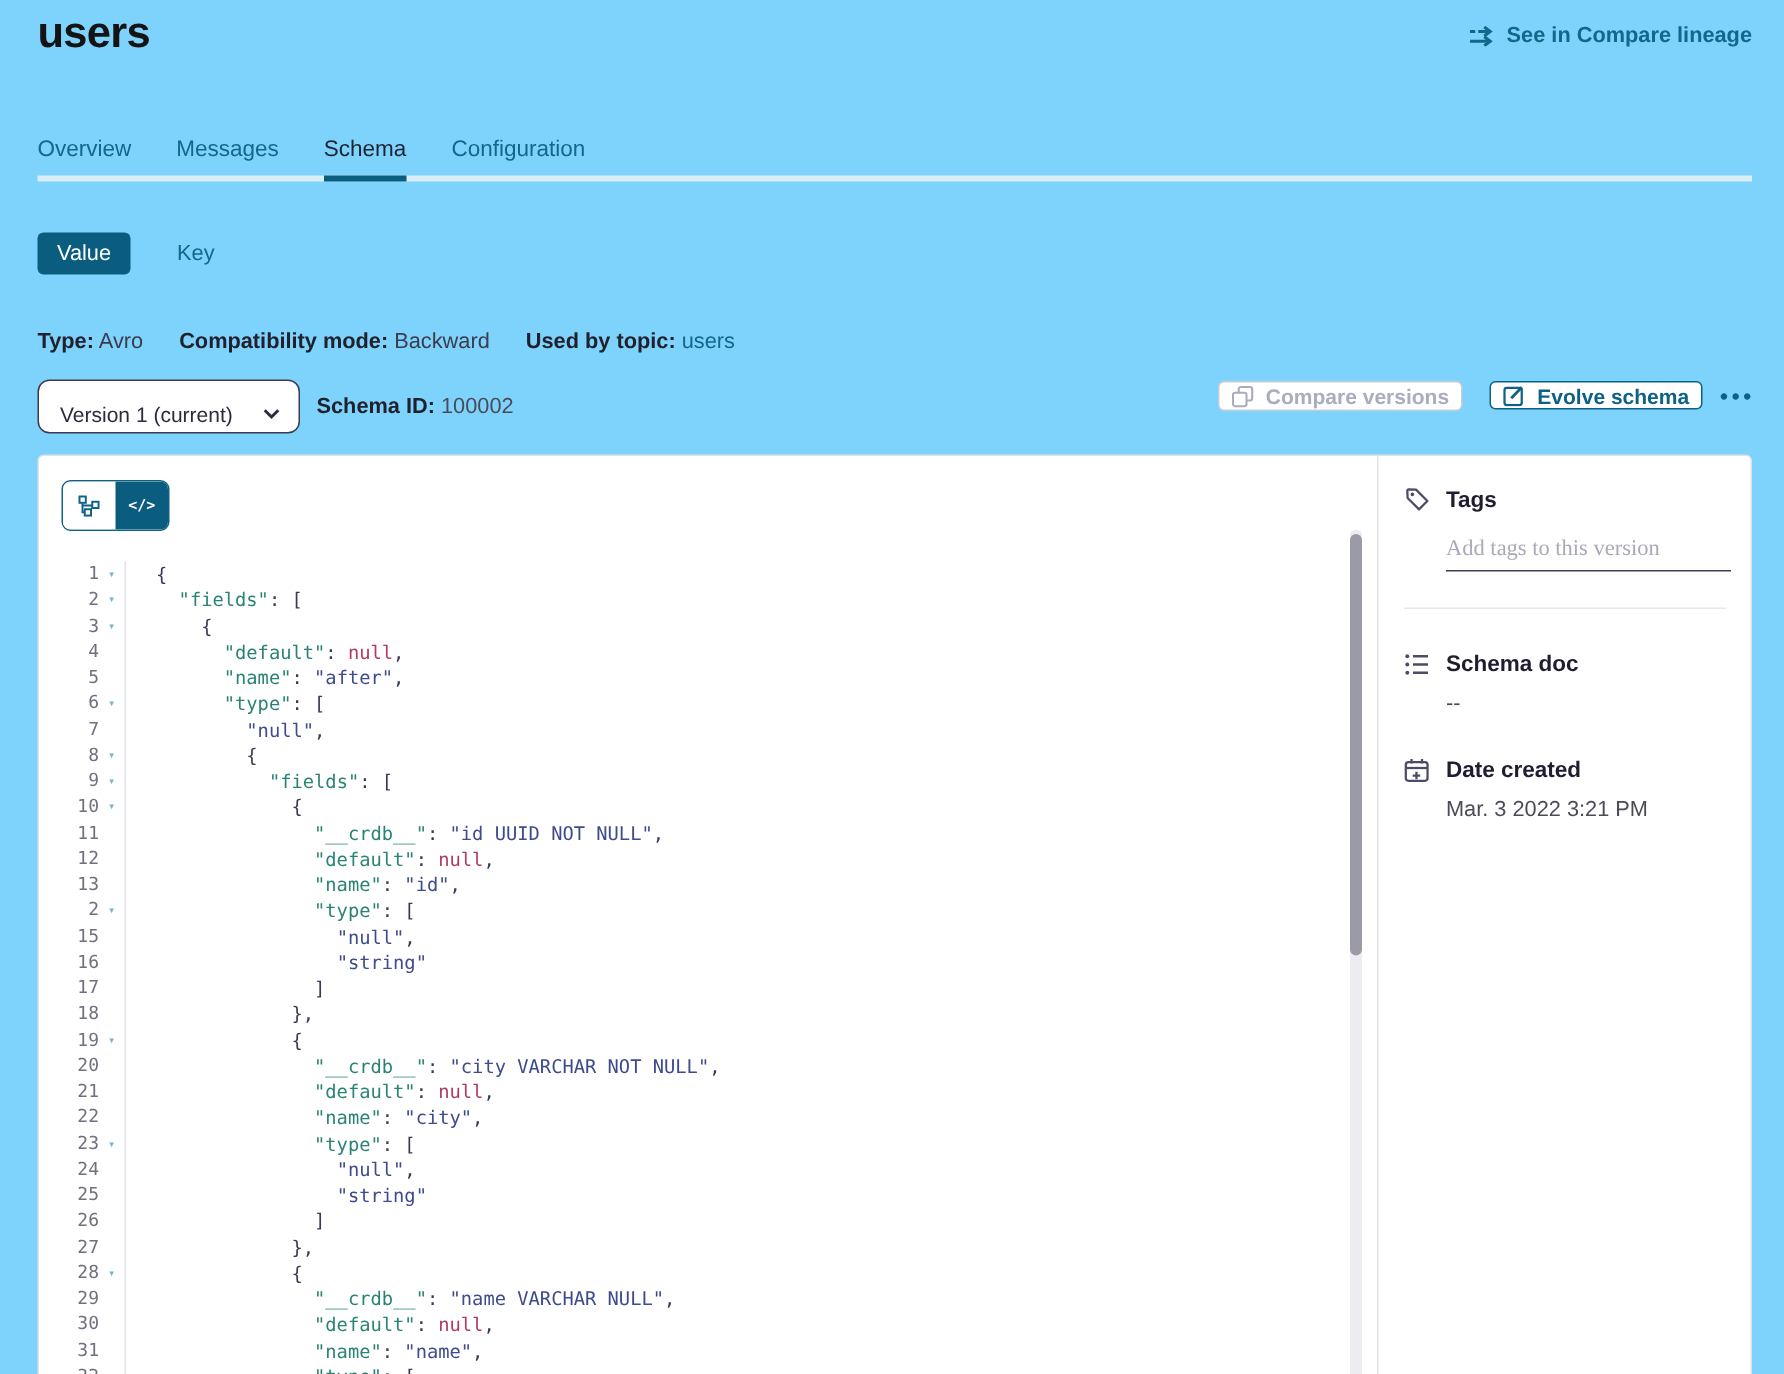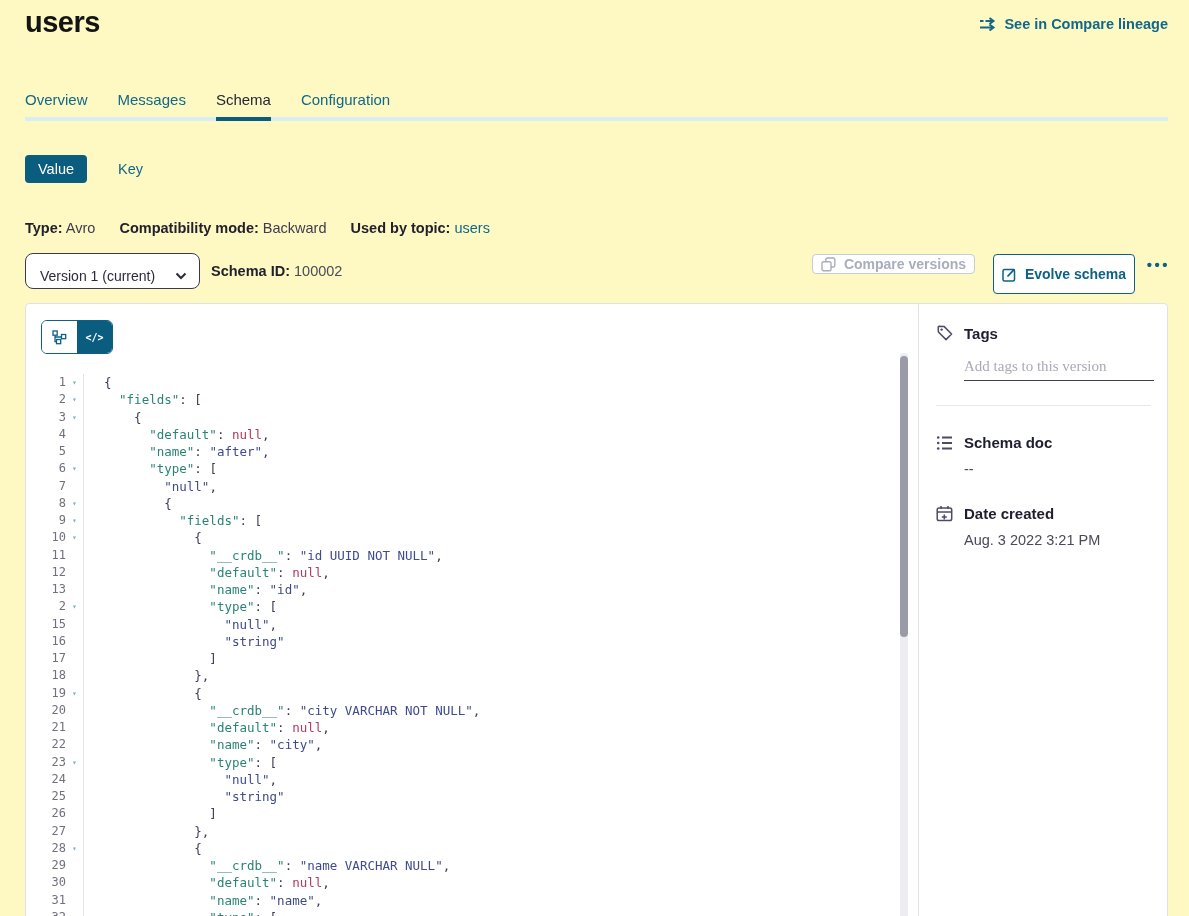--- a/index.html
+++ b/index.html
@@ -1,18 +1,18 @@
 <!DOCTYPE html>
 <html><head>
 <meta charset="utf-8">
 <style>
   html,body { margin:0; padding:0; background:#ffffff; }
   .page {
     position:relative; width:1189px; height:916px; overflow:hidden;
-    background:#fef9c3; font-family:"Liberation Sans", sans-serif; color:#1f2433;
+    background:#7dd3fc; font-family:"Liberation Sans", sans-serif; color:#1f2433;
   }
   
   .page-title {
     position:absolute; left:25px; top:6px; margin:0;
     font-size:29px; font-weight:800; letter-spacing:-0.5px; color:#141414;
   }
   .lineage-link {
     position:absolute; right:21px; top:16px; display:flex; align-items:center; gap:7px;
     color:#11688a; font-size:14.5px; font-weight:700; cursor:pointer; text-decoration:none;
   }
@@ -48,21 +48,21 @@
   .version-select .vs-label { flex:1; }
   .schema-id { position:absolute; left:211px; top:263px; font-size:14.5px; color:#4a4a58; }
   .schema-id b { color:#21212e; }
   .btn-compare {
     position:absolute; left:812px; top:254px; width:163px; height:20px; box-sizing:border-box;
     background:#fff; border:1px solid #c9ccd6; border-radius:4px; color:#a9adbd;
     font-family:inherit; font-size:14px; font-weight:700; display:flex; align-items:center;
     justify-content:center; gap:8px; cursor:default;
   }
   .btn-evolve {
-    position:absolute; left:993px; top:254px; width:142px; height:40px; box-sizing:border-box;
+    position:absolute; left:993px; top:254px; width:142px; height:19px; box-sizing:border-box;
     background:#fff; border:1px solid #0d6186; border-radius:4px; color:#0d6186;
     font-family:inherit; font-size:14px; font-weight:700; display:flex; align-items:center;
     justify-content:center; gap:8px; cursor:pointer;
   }
   .btn-more {
     position:absolute; right:13px; top:255px; background:none; border:none; color:#0d6186;
     font-size:15px; font-weight:700; letter-spacing:2.5px; cursor:pointer; font-family:inherit;
   }
   
   .card {
@@ -269,19 +269,19 @@
           <span class="icon">
             <svg width="18" height="17" viewBox="0 0 18 17" fill="none">
               <rect x="1.2" y="3" width="14.5" height="12.5" rx="1.8" stroke="#4c4c66" stroke-width="1.5"></rect>
               <path d="M1.2 7 H15.7" stroke="#4c4c66" stroke-width="1.5"></path>
               <path d="M5 1 V4 M12 1 V4" stroke="#4c4c66" stroke-width="1.5"></path>
               <path d="M8.3 9.5 V14.5 M5.8 12 H10.8" stroke="#4c4c66" stroke-width="1.5"></path>
             </svg>
           </span>
           <span class="h">Date created</span>
         </div>
-        <div class="side-value">Aug. 3 2022 3:21 PM</div>
+        <div class="side-value">Mar. 3 2022 3:21 PM</div>
       </div>
 
     </aside>
   </div>
 
 </div>
 
 </body></html>

